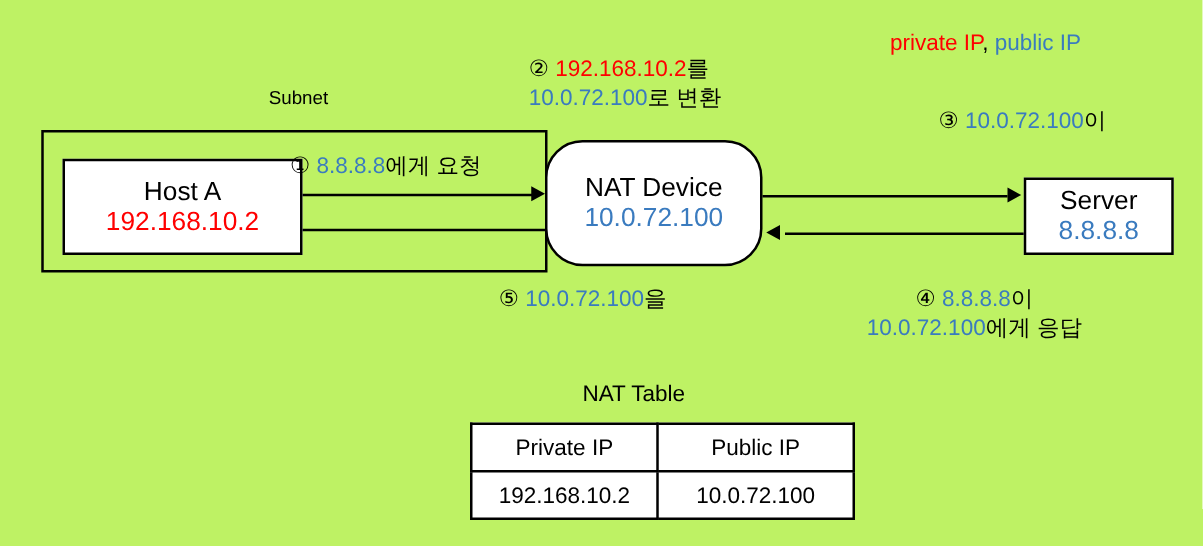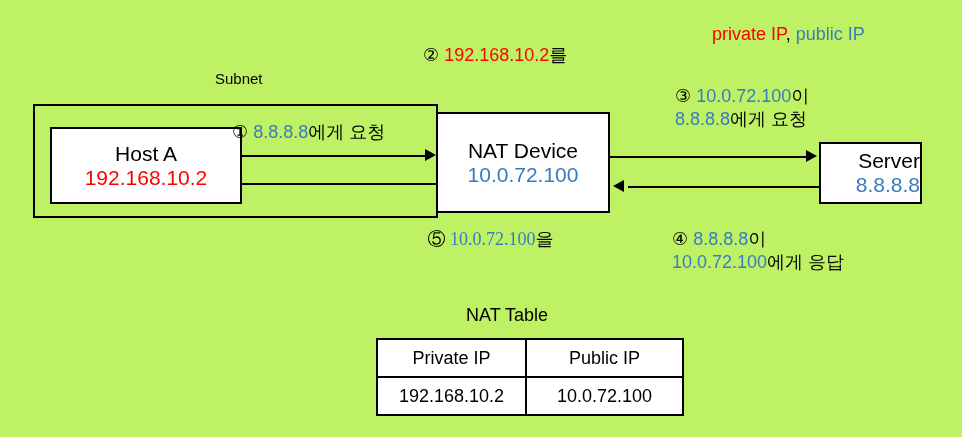--- a/index.html
+++ b/index.html
@@ -111,65 +111,65 @@
   <div class="arrow-r" style="left:806px; top:150px;"></div>
 
   <div class="line" style="left:628px; top:186px; width:193px;"></div>
   <div class="arrow-l" style="left:613px; top:180px;"></div>
 
   <div class="box node" style="left:50px; top:127px; width:192px; height:77px;">
     <div class="node-title">Host A</div>
     <div class="node-ip red">192.168.10.2</div>
   </div>
 
-  <div class="box node" style="left:436px; top:112px; width:174px; height:101px;">
+  <div class="box node" style="left:436px; top:112px; width:174px; height:101px;border-radius:30px;">
     <div class="node-title">NAT Device</div>
     <div class="node-ip blue">10.0.72.100</div>
   </div>
 
-  <div class="box node" style="left:819px; top:142px; width:103px; height:62px;align-items:flex-end;">
+  <div class="box node" style="left:819px; top:142px; width:120px; height:62px;">
     <div class="node-title">Server</div>
     <div class="node-ip blue">8.8.8.8</div>
   </div>
 
   <div class="t step" style="left:232px; top:121px;">
     <span class="ln">
       <span class="black">①</span>
       <span class="blue">8.8.8.8</span><span class="black">에게 요청</span>
     </span>
   </div>
 
   <div class="t step" style="left:423px; top:44px; width:215px; text-align:left;">
     <span class="ln">
       <span class="black">②</span>
       <span class="red">192.168.10.2</span><span class="black">를</span>
     </span>
+    <span class="ln">
+      <span class="blue">10.0.72.100</span><span class="black">로 변환</span>
+    </span>
   </div>
 
-  <div class="t step" style="left:675px; top:85px; width:210px; text-align:left;">
+  <div class="t step" style="left:675px; top:85px; width:210px; text-align:right;">
     <span class="ln">
       <span class="black">③</span>
       <span class="blue">10.0.72.100</span><span class="black">이</span>
     </span>
-    <span class="ln">
-      <span class="blue">8.8.8.8</span><span class="black">에게 요청</span>
-    </span>
   </div>
 
-  <div class="t step" style="left:672px; top:228px; width:215px; text-align:left;">
+  <div class="t step" style="left:672px; top:228px; width:215px; text-align:center;">
     <span class="ln">
       <span class="black">④</span>
       <span class="blue">8.8.8.8</span><span class="black">이</span>
     </span>
     <span class="ln">
       <span class="blue">10.0.72.100</span><span class="black">에게 응답</span>
     </span>
   </div>
 
-  <div class="t step" style="left:378px; top:228px; width:225px; text-align:center;font-family:Liberation Serif, serif;">
+  <div class="t step" style="left:399px; top:228px; width:225px; text-align:left;">
     <span class="ln">
       <span class="black">⑤</span>
       <span class="blue">10.0.72.100</span><span class="black">을</span>
     </span>
   </div>
 
   <div class="nat-title" style="left:466px; top:305px;">NAT Table</div>
 
   <table class="nat" style="left:376px; top:338px;">
     <tbody>

